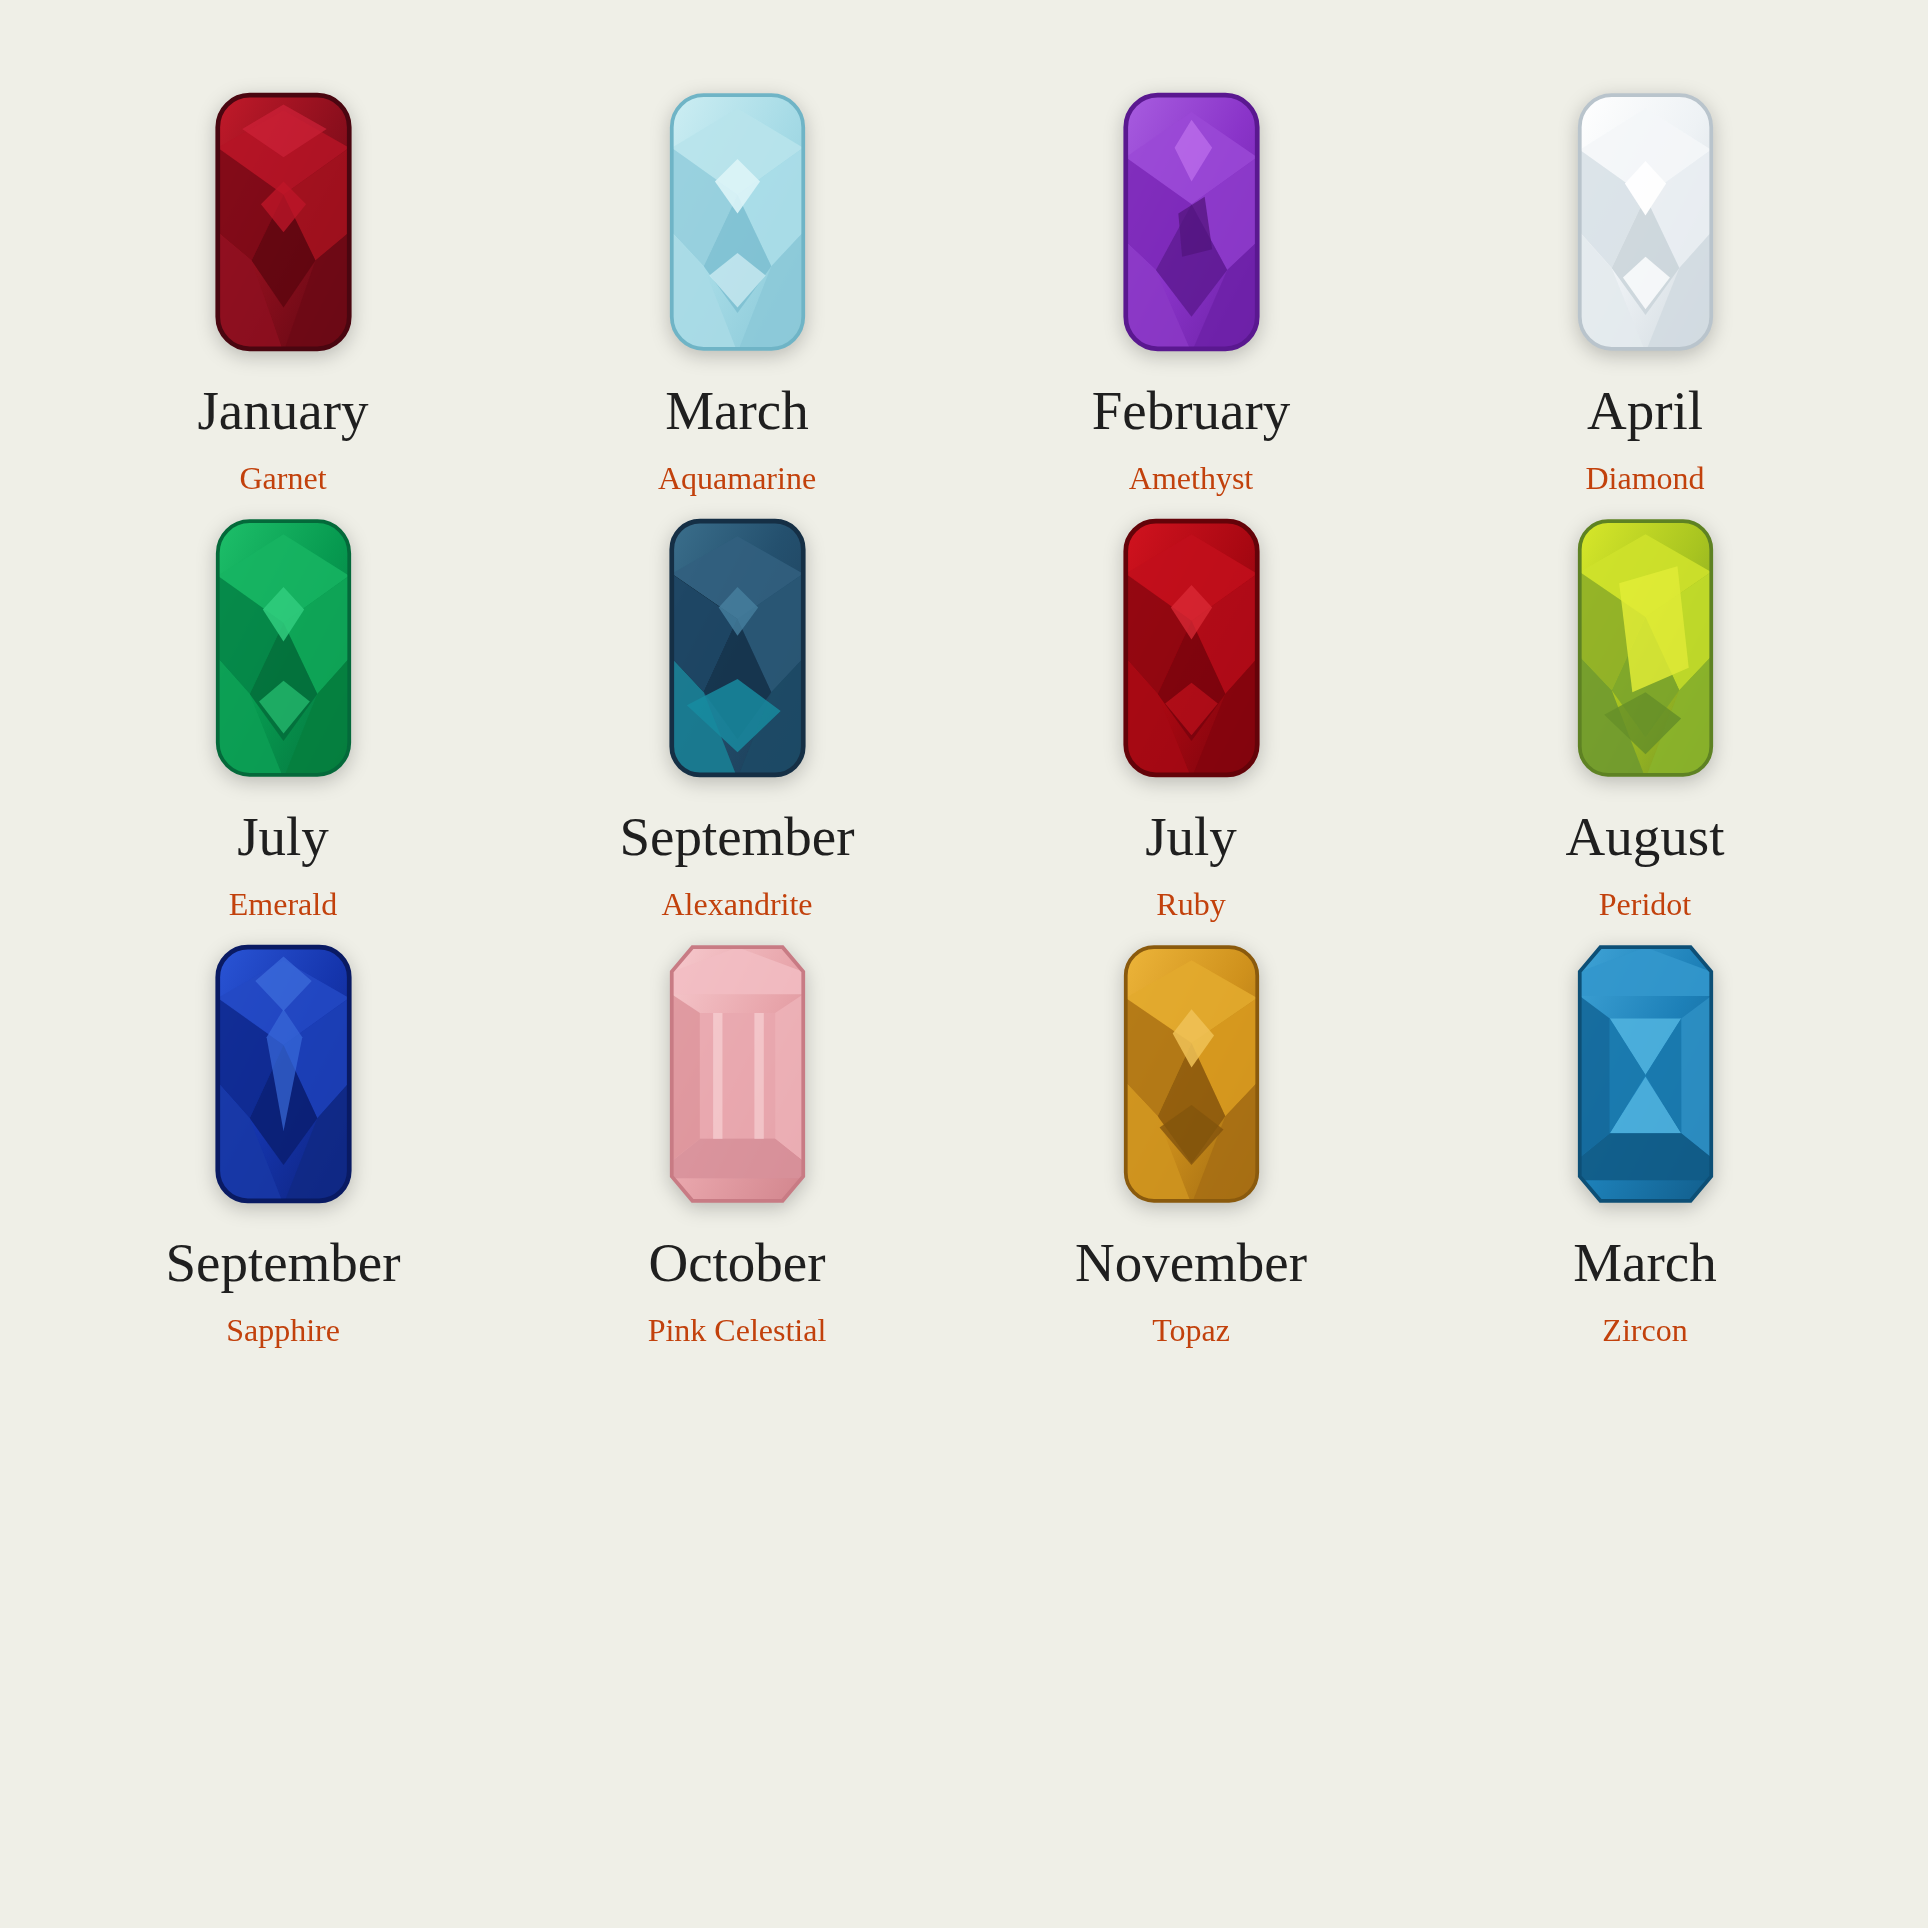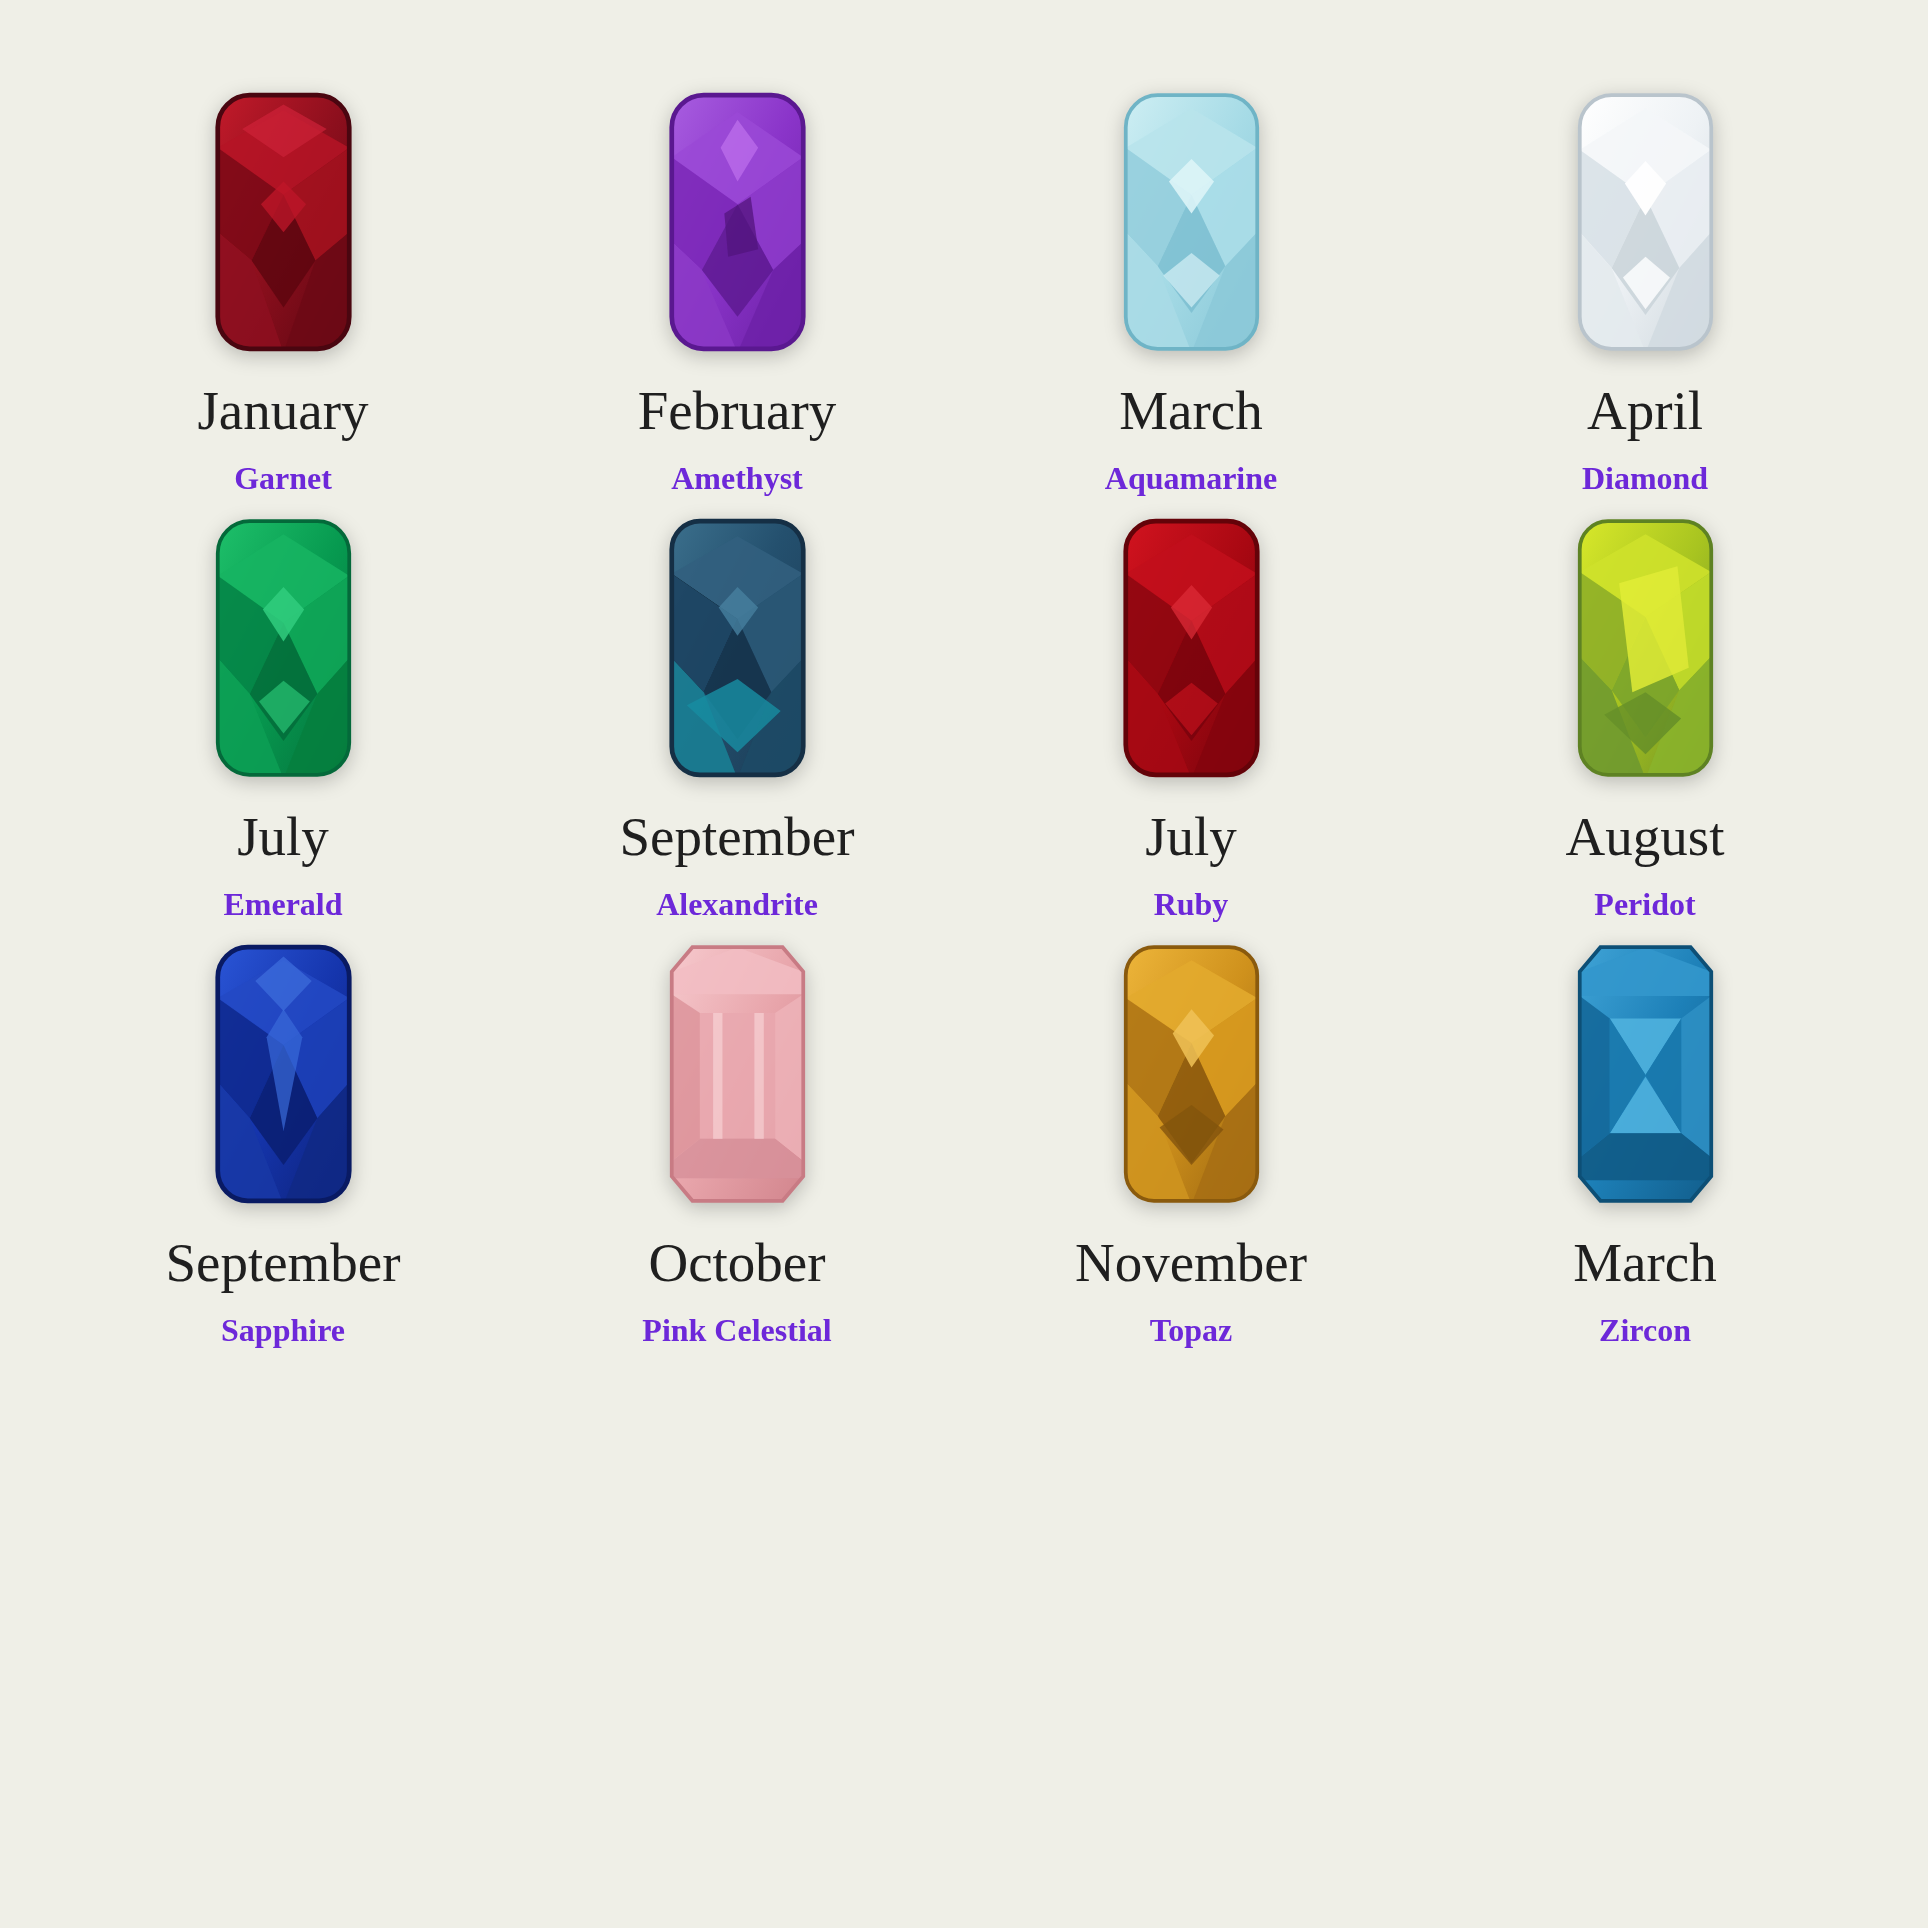--- a/index.html
+++ b/index.html
@@ -75,25 +75,24 @@
     font-family: "Liberation Serif", serif;
     font-size: 55px;
     color: #1f1f1f;
     margin-top: 24.5px;
     line-height: 1;
     white-space: nowrap;
   }
   .stone {
     font-family: "Liberation Serif", serif;
     font-size: 32px;
-    color: #6d28d9;
+    color: #c2410c;
     margin-top: 24.5px;
     line-height: 1;
     white-space: nowrap;
-    font-weight: bold;
   }
 </style>
 </head>
 <body>
 
 <div class="page">
 
 
   <div class="grid">
 
@@ -128,20 +127,53 @@
       </div>
       <div class="month">January</div>
       <div class="stone">Garnet</div>
     </div>
 
     <div class="cell">
       <div class="gem-wrap">
         <div class="gem">
           <svg viewBox="0 0 148 278">
             <defs>
+              <linearGradient id="g3a" x1="0" y1="0" x2="1" y2="1">
+                <stop offset="0%" stop-color="#cdeef3"></stop>
+                  <stop offset="50%" stop-color="#a6dbe6"></stop>
+                  <stop offset="100%" stop-color="#86c6d6"></stop>
+              </linearGradient>
+              <clipPath id="c3">
+                  <rect x="4" y="4" width="140" height="270" rx="34" ry="34"></rect>
+                </clipPath>
+            </defs>
+            <rect x="4" y="4" width="140" height="270" rx="34" ry="34" fill="url(#g3a)"></rect>
+            <g clip-path="url(#c3)" opacity="0.9">
+              <polygon points="4,60 74,18 144,60 74,110" fill="#b8e4ec"></polygon>
+              <polygon points="4,60 74,110 38,186 4,150" fill="#95cfdd"></polygon>
+              <polygon points="144,60 74,110 110,186 144,150" fill="#aadde8"></polygon>
+              <polygon points="38,186 74,110 110,186 74,236" fill="#7fc0d2"></polygon>
+              <polygon points="4,150 38,186 74,278 4,278" fill="#a9dbe6"></polygon>
+              <polygon points="144,150 110,186 74,278 144,278" fill="#8cc9d9"></polygon>
+              <polygon points="50,96 74,72 98,96 74,130" fill="#e2f6f9" opacity="0.9"></polygon>
+              <polygon points="44,196 74,172 104,196 74,230" fill="#d4f0f5" opacity="0.75"></polygon>
+            </g>
+            <rect x="4" y="4" width="140" height="270" rx="34" ry="34" fill="none" stroke="#6fb4c6" stroke-width="4"></rect>
+          </svg>
+        </div>
+      </div>
+      <div class="month">March</div>
+      <div class="stone">Aquamarine</div>
+    </div>
+
+    <div class="cell">
+      <div class="gem-wrap">
+        <div class="gem">
+          <svg viewBox="0 0 148 278">
+            <defs>
               <linearGradient id="g2a" x1="0" y1="0" x2="1" y2="1">
                 <stop offset="0%" stop-color="#a85de0"></stop>
                   <stop offset="50%" stop-color="#8a34c9"></stop>
                   <stop offset="100%" stop-color="#6a1fa3"></stop>
               </linearGradient>
               <clipPath id="c2">
                   <rect x="4" y="4" width="140" height="270" rx="34" ry="34"></rect>
                 </clipPath>
             </defs>
             <rect x="4" y="4" width="140" height="270" rx="34" ry="34" fill="url(#g2a)"></rect>
@@ -154,53 +186,20 @@
               <polygon points="144,160 112,190 74,278 144,278" fill="#6e22a8"></polygon>
               <polygon points="56,60 74,30 96,60 74,96" fill="#c276ef" opacity="0.8"></polygon>
               <polygon points="60,130 88,112 96,168 64,176" fill="#4a1070" opacity="0.75"></polygon>
             </g>
             <rect x="4" y="4" width="140" height="270" rx="34" ry="34" fill="none" stroke="#5a1890" stroke-width="5"></rect>
           </svg>
         </div>
       </div>
       <div class="month">February</div>
       <div class="stone">Amethyst</div>
-    </div>
-
-    <div class="cell">
-      <div class="gem-wrap">
-        <div class="gem">
-          <svg viewBox="0 0 148 278">
-            <defs>
-              <linearGradient id="g3a" x1="0" y1="0" x2="1" y2="1">
-                <stop offset="0%" stop-color="#cdeef3"></stop>
-                  <stop offset="50%" stop-color="#a6dbe6"></stop>
-                  <stop offset="100%" stop-color="#86c6d6"></stop>
-              </linearGradient>
-              <clipPath id="c3">
-                  <rect x="4" y="4" width="140" height="270" rx="34" ry="34"></rect>
-                </clipPath>
-            </defs>
-            <rect x="4" y="4" width="140" height="270" rx="34" ry="34" fill="url(#g3a)"></rect>
-            <g clip-path="url(#c3)" opacity="0.9">
-              <polygon points="4,60 74,18 144,60 74,110" fill="#b8e4ec"></polygon>
-              <polygon points="4,60 74,110 38,186 4,150" fill="#95cfdd"></polygon>
-              <polygon points="144,60 74,110 110,186 144,150" fill="#aadde8"></polygon>
-              <polygon points="38,186 74,110 110,186 74,236" fill="#7fc0d2"></polygon>
-              <polygon points="4,150 38,186 74,278 4,278" fill="#a9dbe6"></polygon>
-              <polygon points="144,150 110,186 74,278 144,278" fill="#8cc9d9"></polygon>
-              <polygon points="50,96 74,72 98,96 74,130" fill="#e2f6f9" opacity="0.9"></polygon>
-              <polygon points="44,196 74,172 104,196 74,230" fill="#d4f0f5" opacity="0.75"></polygon>
-            </g>
-            <rect x="4" y="4" width="140" height="270" rx="34" ry="34" fill="none" stroke="#6fb4c6" stroke-width="4"></rect>
-          </svg>
-        </div>
-      </div>
-      <div class="month">March</div>
-      <div class="stone">Aquamarine</div>
     </div>
 
     <div class="cell">
       <div class="gem-wrap">
         <div class="gem">
           <svg viewBox="0 0 148 278">
             <defs>
               <linearGradient id="g4a" x1="0" y1="0" x2="1" y2="1">
                 <stop offset="0%" stop-color="#ffffff"></stop>
                   <stop offset="50%" stop-color="#eef2f5"></stop>

